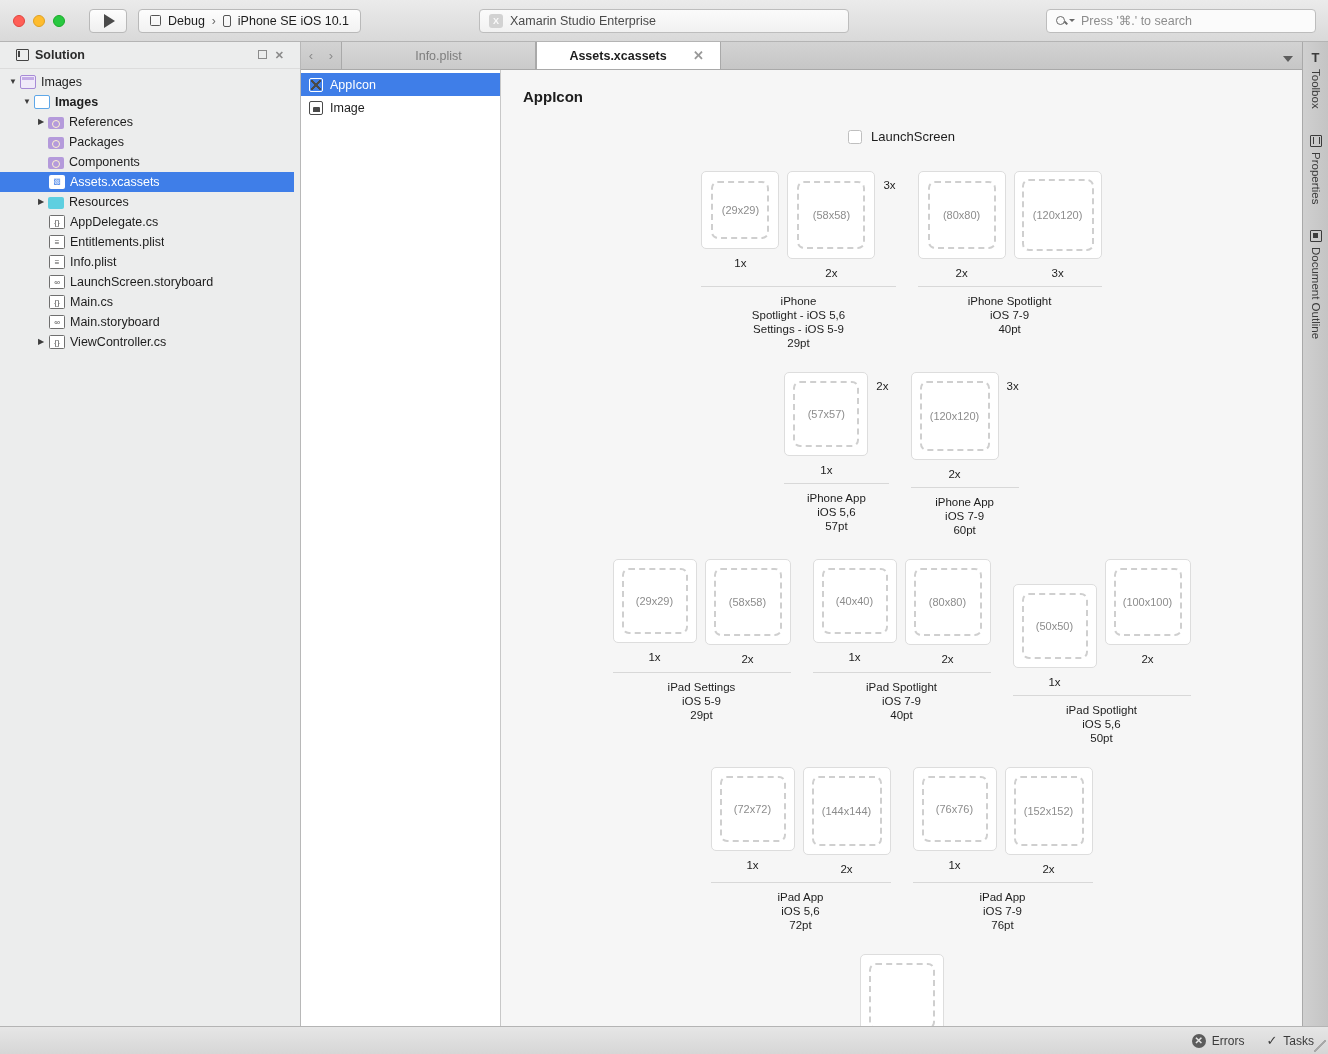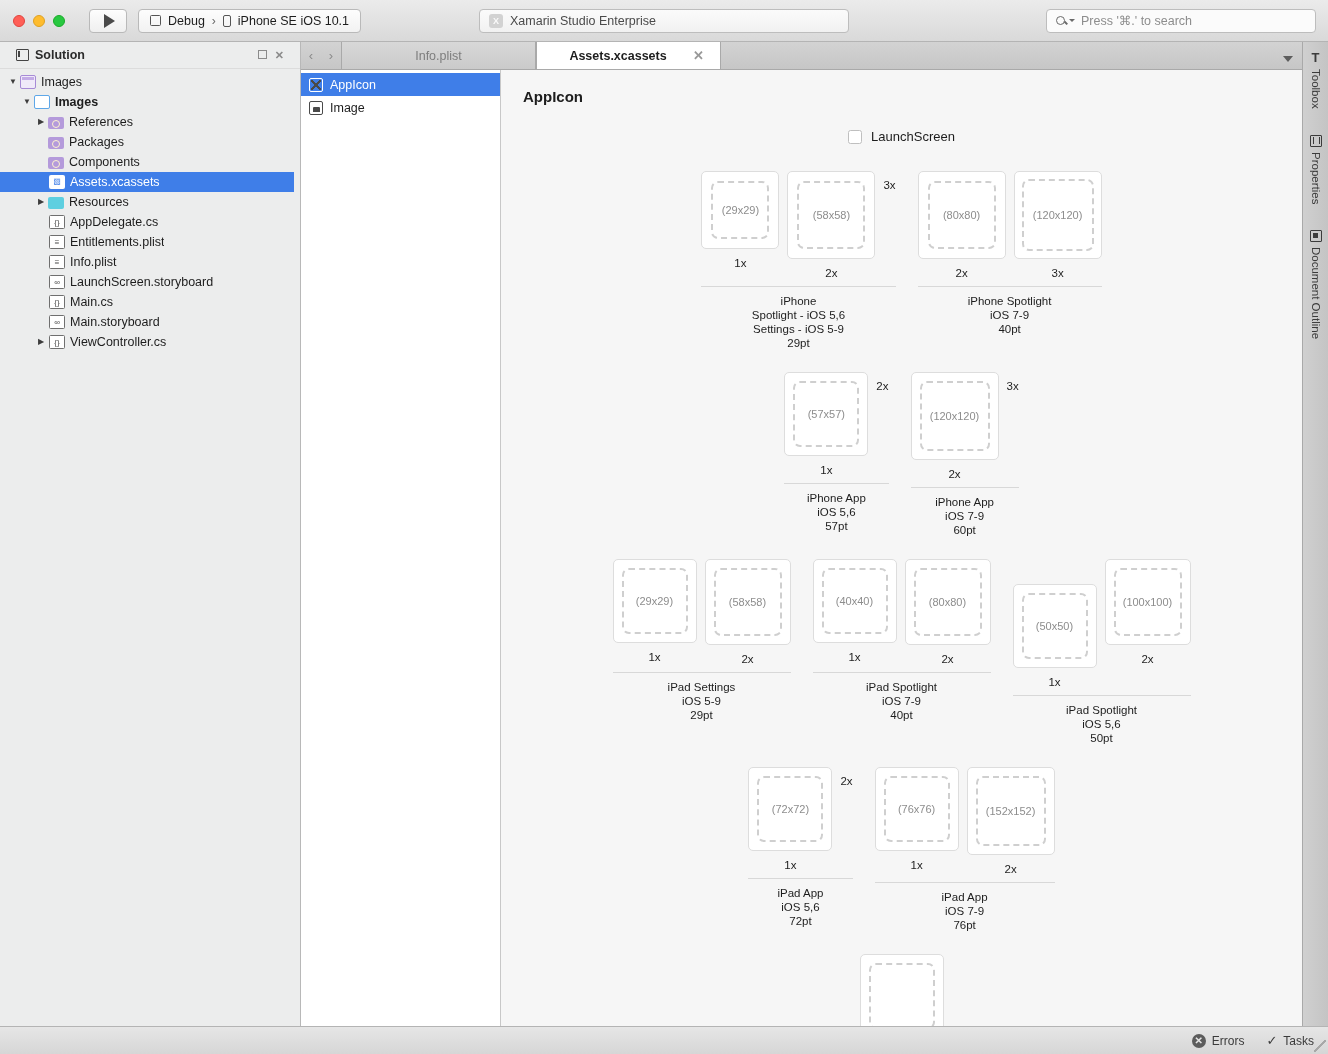--- a/index.html
+++ b/index.html
@@ -629,20 +629,23 @@
                 <div class="icon-row">
                   <div class="icon-group">
                     <div class="tiles">
                       <div class="tile-wrap">
                         <div class="tile" style="width: 84px; height: 84px;">
                           <div class="dropzone" style="width: 66px; height: 66px;">(72x72)</div>
                         </div>
                         <div class="scale-lbl">1x</div>
                       </div>
                       <div class="tile-wrap">
+                        <div class="tile" style="width: 88px; height: 88px;">
+                          <div class="dropzone" style="width: 70px; height: 70px;">(144x144)</div>
+                        </div>
                         <div class="scale-lbl">2x</div>
                       </div>
                     </div>
                     <div class="group-rule"></div>
                     <div class="group-caption">iPad App
 iOS 5,6
 72pt</div>
                   </div>
                   <div class="icon-group">
                     <div class="tiles">

